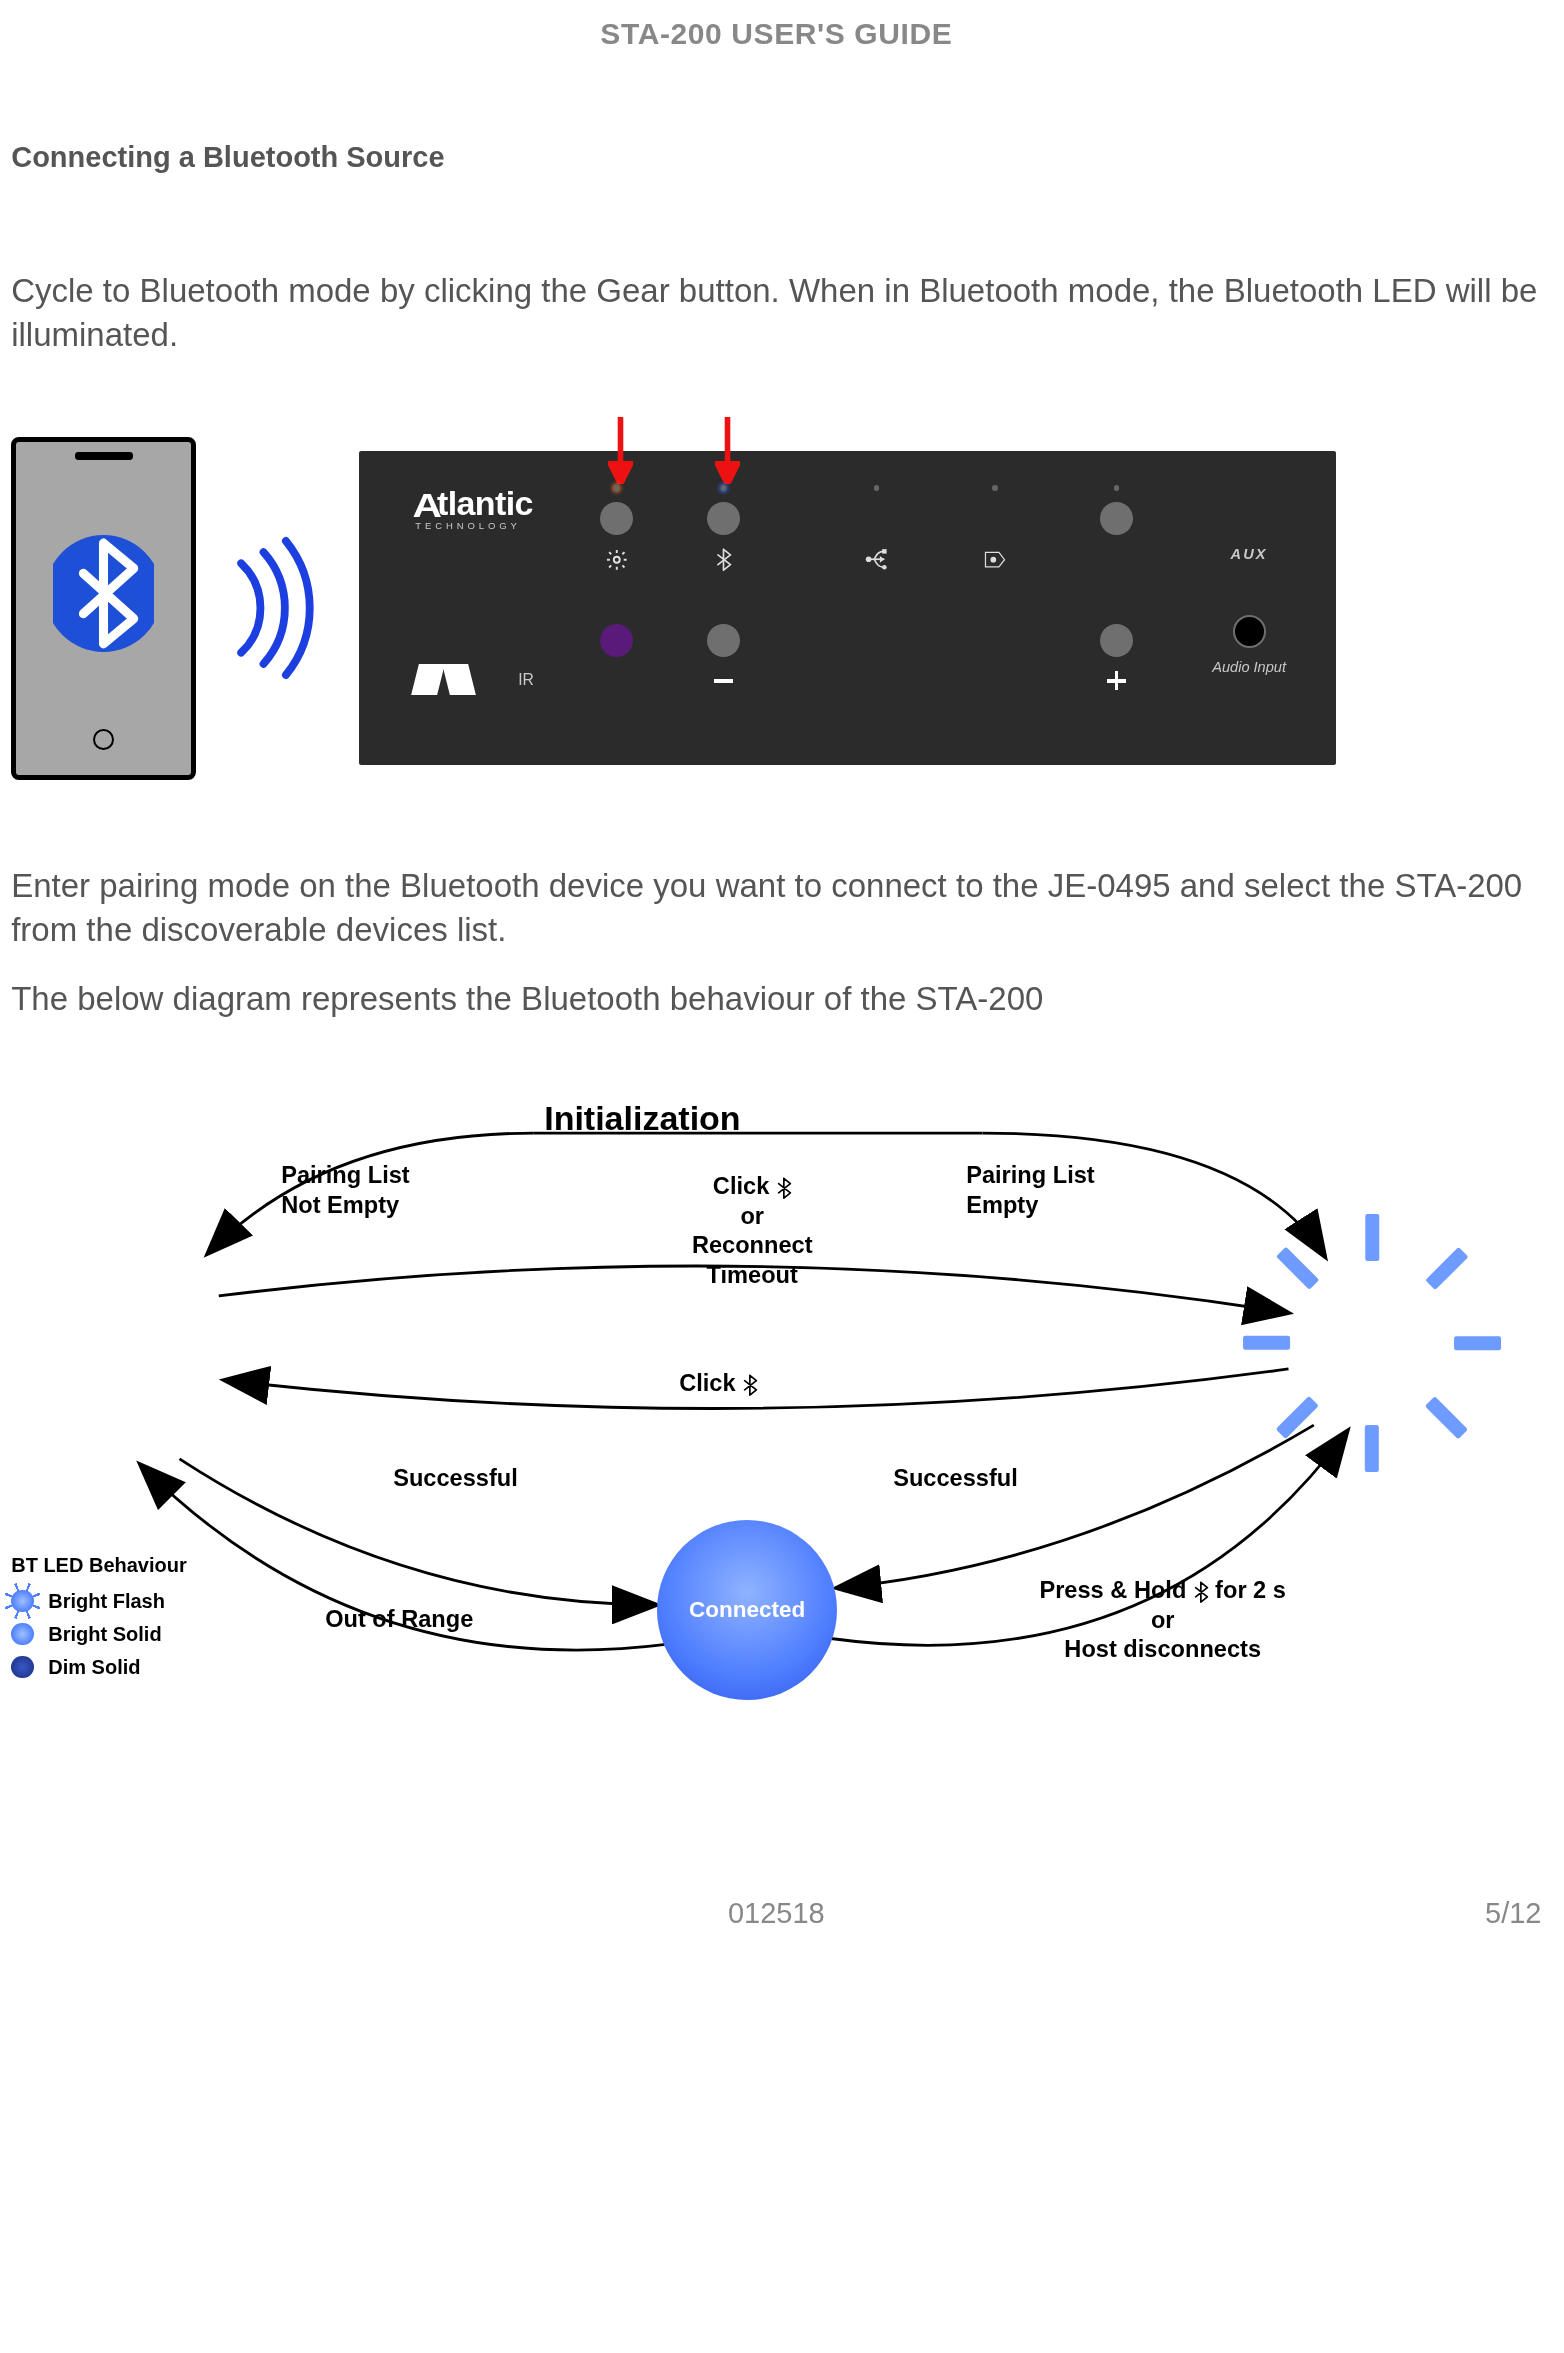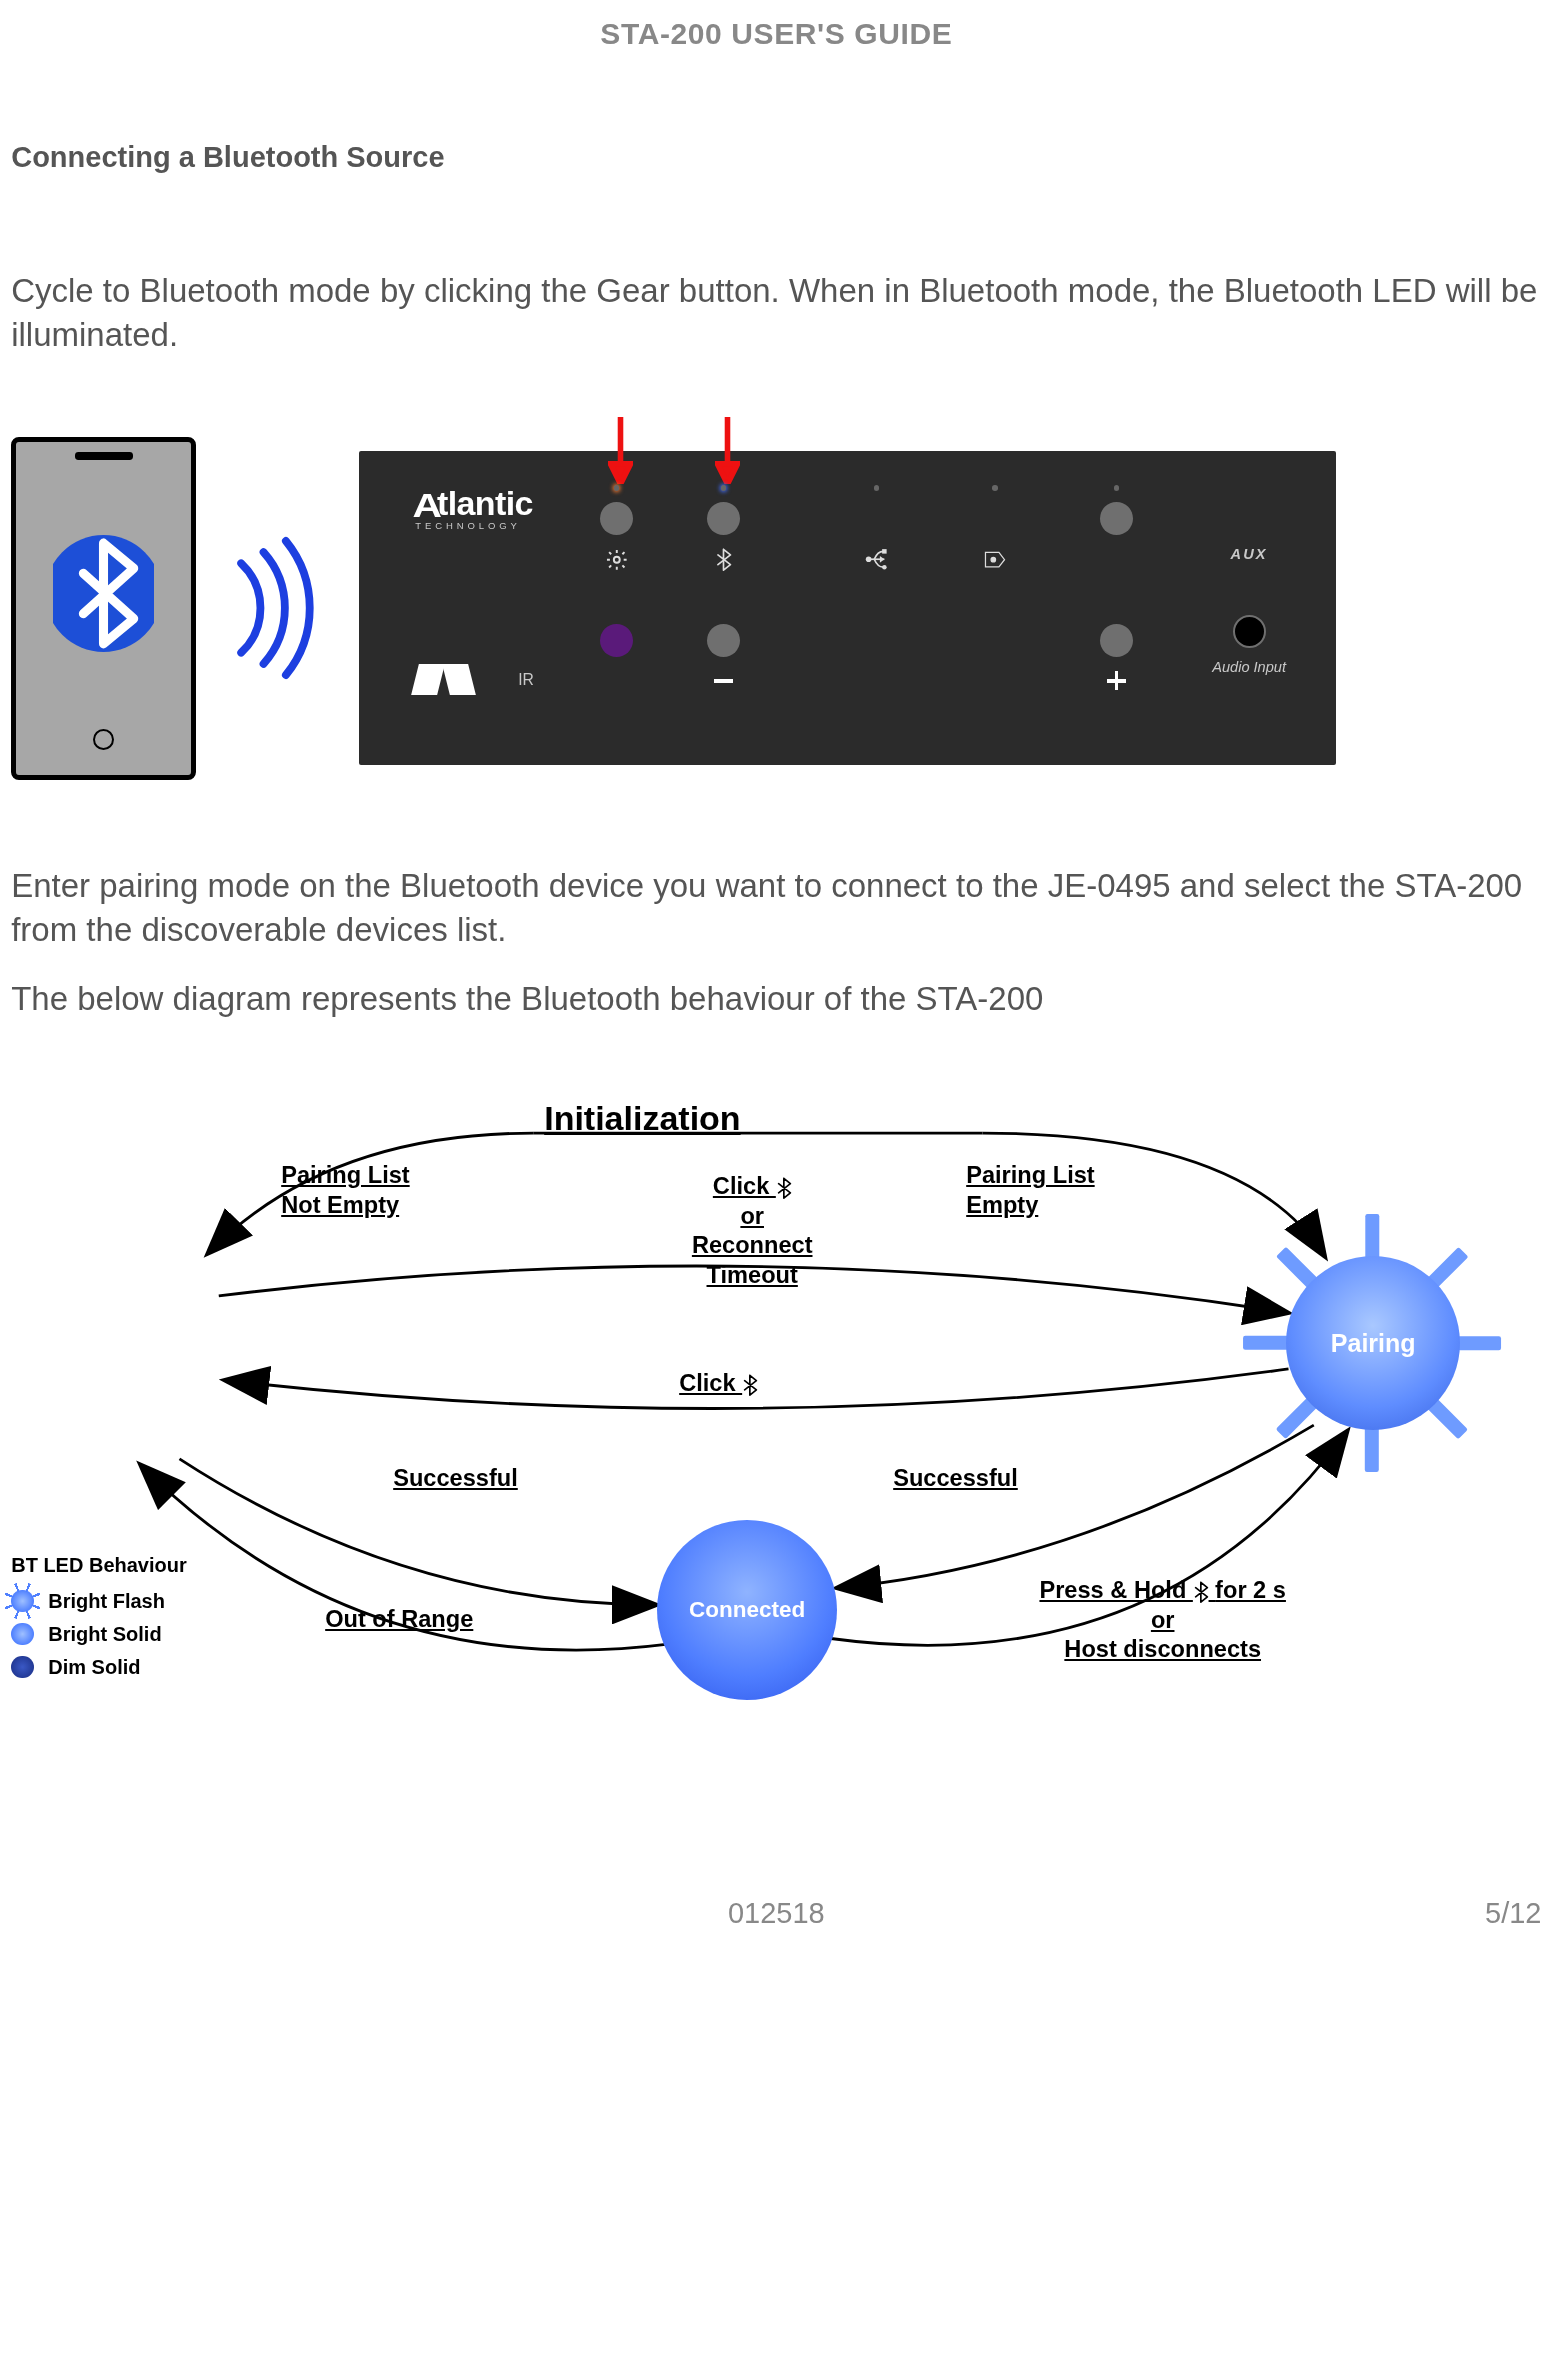--- a/index.html
+++ b/index.html
@@ -137,21 +137,21 @@
   }
   .pairing-burst{
     position:absolute; left:1232px; top:126px; width:258px; height:258px;
   }
   .pairing-burst span{
     position:absolute; left:50%; top:50%;
     width:13.5px; height:47px; background:#6e9bff; border-radius:2.2px;
     transform-origin: center 129px;
   }
 
-  .dlabel{ position:absolute; font-weight:bold; color:#000;text-decoration:underline; }
+  .dlabel{ position:absolute; font-weight:bold; color:#000; }
   .dlabel.big{ font-size:34px;}
   .dlabel.med{ font-size:23.6px; line-height:1.25;}
   .dlabel.center{ text-align:center;}
   .bt-icon-inline{ display:inline-block; vertical-align:middle; width:15.7px; height:22.5px;}
 
   .legend{
     position:absolute; left:0; top:466px;
   }
   .legend-title{ font-weight:bold; font-size:20px; color:#000; margin-bottom:12.4px;}
   .legend-row{ display:flex; align-items:center; gap:14.6px; margin-bottom:10px;}
@@ -351,23 +351,20 @@
     <path d="M1170 990 Q620 1060 230 670" stroke="#000" stroke-width="5" fill="none" marker-end="url(#ah)"></path>
 
     <path d="M2320 600 Q1900 850 1470 890" stroke="#000" stroke-width="5" fill="none" marker-end="url(#ah)"></path>
 
     <path d="M1460 980 Q2050 1060 2380 610" stroke="#000" stroke-width="5" fill="none" marker-end="url(#ah)"></path>
   </svg>
 
   <div class="node node-connected">
     <span>Connected</span>
   </div>
-  <div class="node node-pairing">
-    <span>Pairing</span>
-  </div>
 
   <div class="dlabel big" style="left:533px; top:11.2px">Initialization</div>
 
   <div class="dlabel med" style="left:270px; top:73px; white-space:pre-line">Pairing List
 Not Empty</div>
   <div class="dlabel med" style="left:955px; top:73px; white-space:pre-line">Pairing List
 Empty</div>
 
   <div class="dlabel med center" style="left:640px; top:84px; width:202px">
     <span>Click </span>

